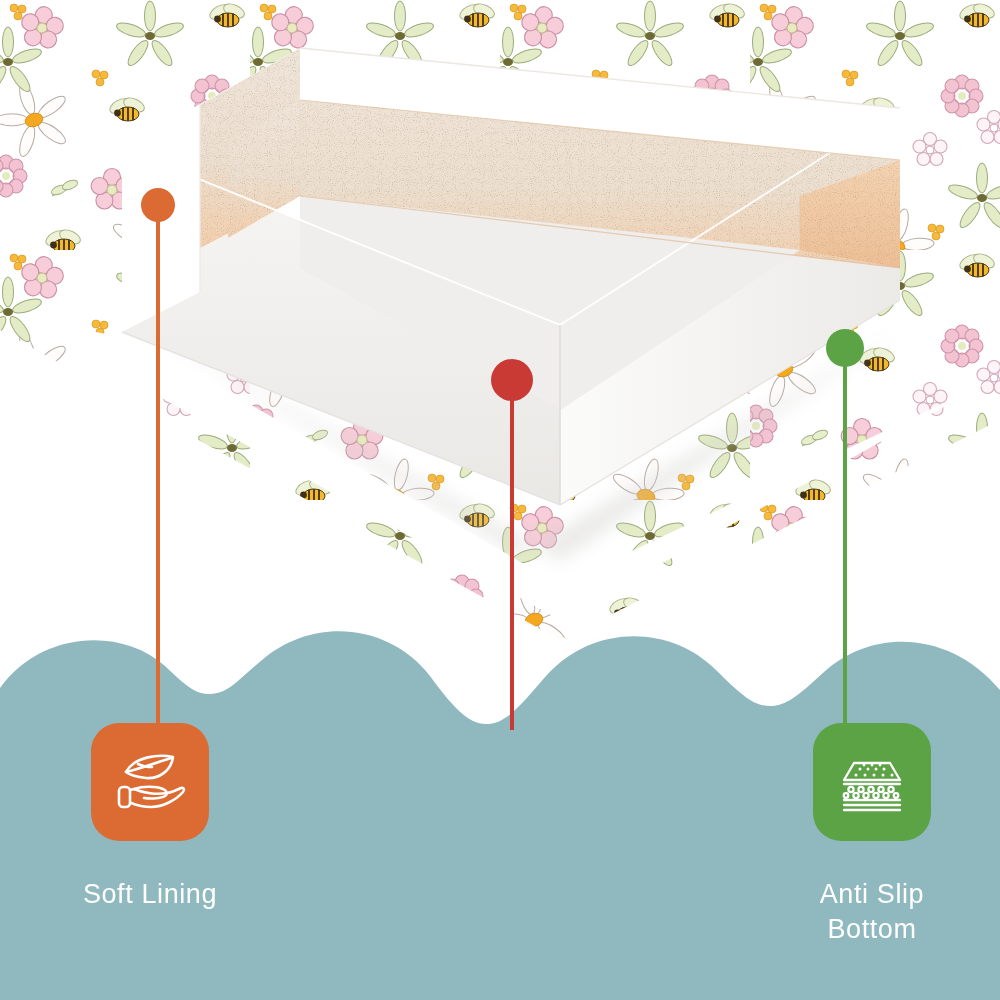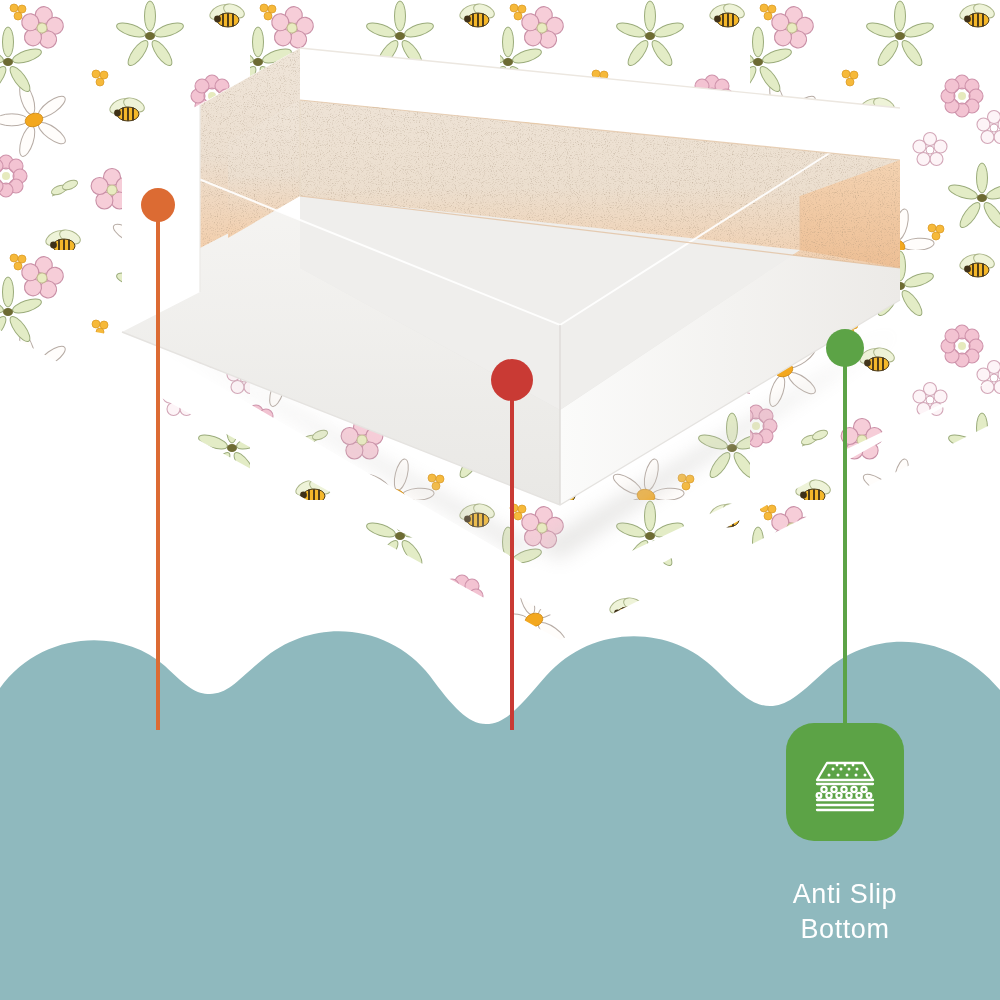--- a/index.html
+++ b/index.html
@@ -311,23 +311,43 @@
 
   <div class="callout-line" style="left:156px; top:205px; height:525px; background:#DC6B33;"></div>
   <div class="callout-dot" style="left:141px; top:188px; width:34px; height:34px; background:#DC6B33;"></div>
 
   <div class="callout-line" style="left:510px; top:380px; height:350px; background:#C93A34;"></div>
   <div class="callout-dot" style="left:491px; top:359px; width:42px; height:42px; background:#C93A34;"></div>
 
   <div class="callout-line" style="left:843px; top:348px; height:382px; background:#5CA346;"></div>
   <div class="callout-dot" style="left:826px; top:329px; width:38px; height:38px; background:#5CA346;"></div>
 
-
-
-  <div class="feature-item" style="left:725px; top:723px;">
+  <div class="feature-item" style="left:30px; top:723px;">
+    <div class="feature-icon-box" style="background:#DC6B33;">
+      <svg width="74" height="74" viewBox="0 0 74 74">
+        <g fill="none" stroke="#ffffff" stroke-width="2.6" stroke-linecap="round" stroke-linejoin="round">
+
+          <path d="M13 27 C 22 11, 46 9, 60 12 C 58 26, 46 34, 33 33 C 24 32, 17 30, 13 27 Z"></path>
+          <path d="M13 27 C 26 24, 42 18, 58 13"></path>
+          <path d="M25 19 C 29 21, 34 22, 39 22"></path>
+
+          <path d="M17 45 L 21 44 C 30 41, 43 41, 50 44 C 54 45.6, 55 49, 52 51
+                   C 48 53.5, 38 54, 31 53"></path>
+          <path d="M21 44 C 30 48, 44 50, 54 48 C 60 47, 65 44.5, 68 43
+                   C 70.5 42, 72 44.5, 70 47 C 63 55, 50 62, 38 62
+                   C 30 62, 23 60, 18 58"></path>
+          <rect x="6" y="42" width="11" height="20" rx="4"></rect>
+        </g>
+      </svg>
+    </div>
+    <div class="feature-label">Soft Lining</div>
+  </div>
+
+
+  <div class="feature-item" style="left:752px; top:723px;">
     <div class="feature-icon-box" style="background:#5CA346;">
       <svg width="74" height="74" viewBox="0 0 74 74">
         <g fill="none" stroke="#ffffff" stroke-width="2.3" stroke-linecap="round" stroke-linejoin="round">
 
           <path d="M19 18 L 55 18 L 65 35 L 9 35 Z"></path>
 
           <g fill="#ffffff" stroke="none">
             <circle cx="25" cy="24" r="1.5"></circle>
               <circle cx="33" cy="24" r="1.5"></circle>
             <circle cx="41" cy="24" r="1.5"></circle>

